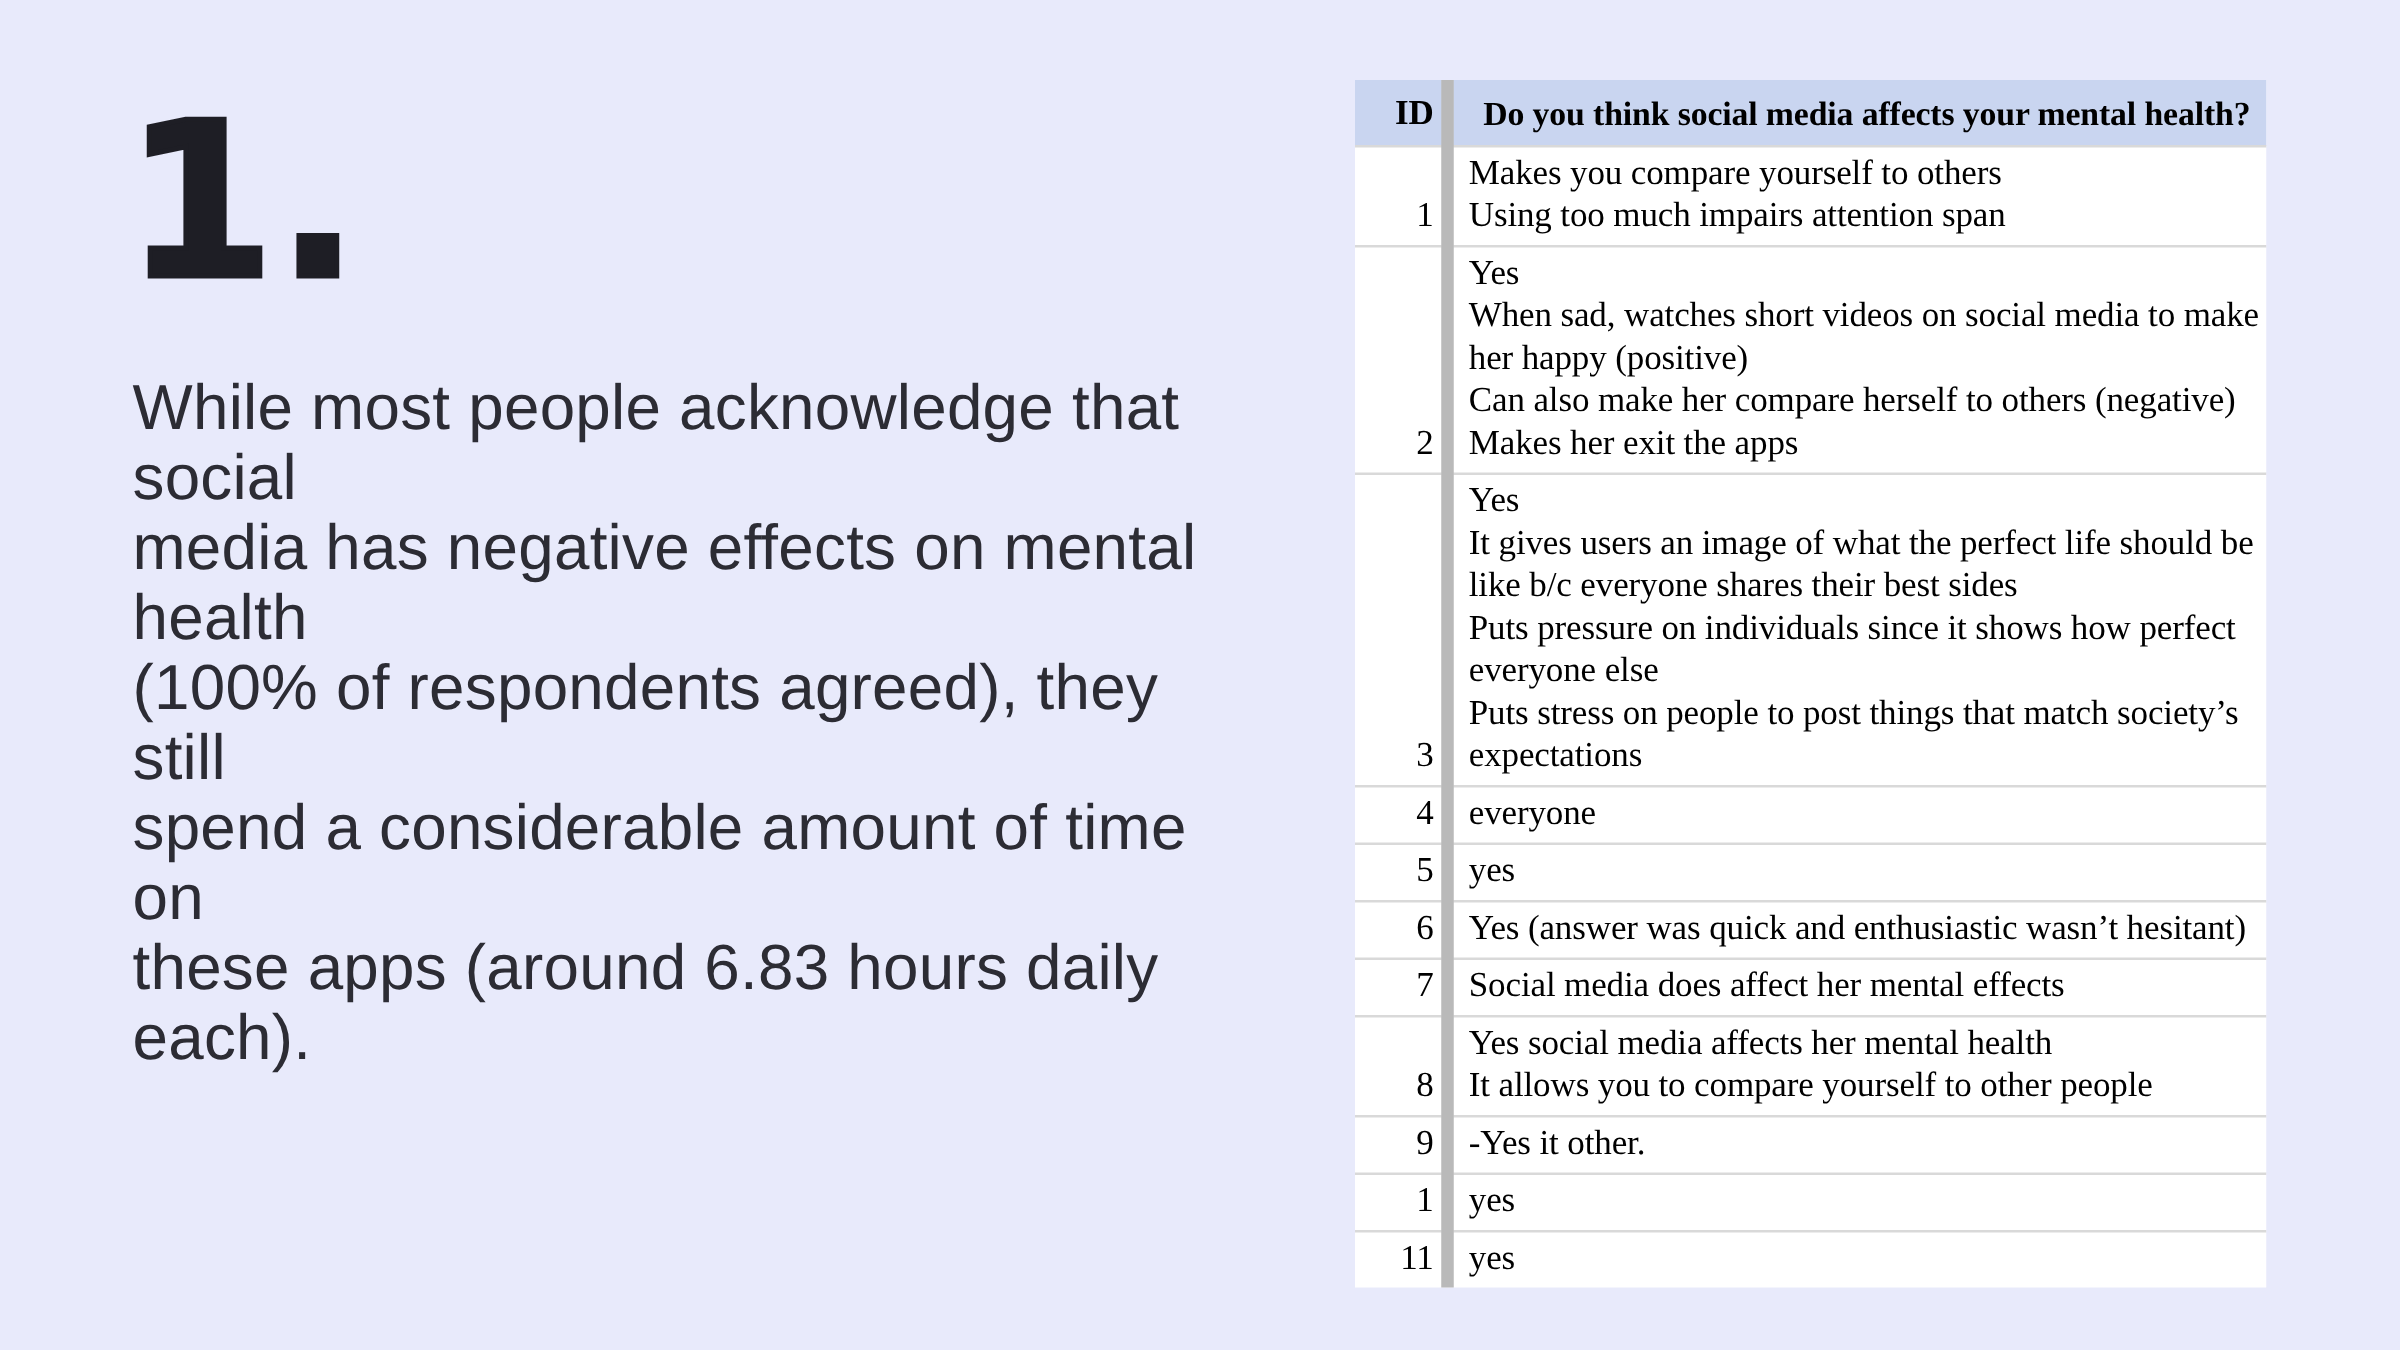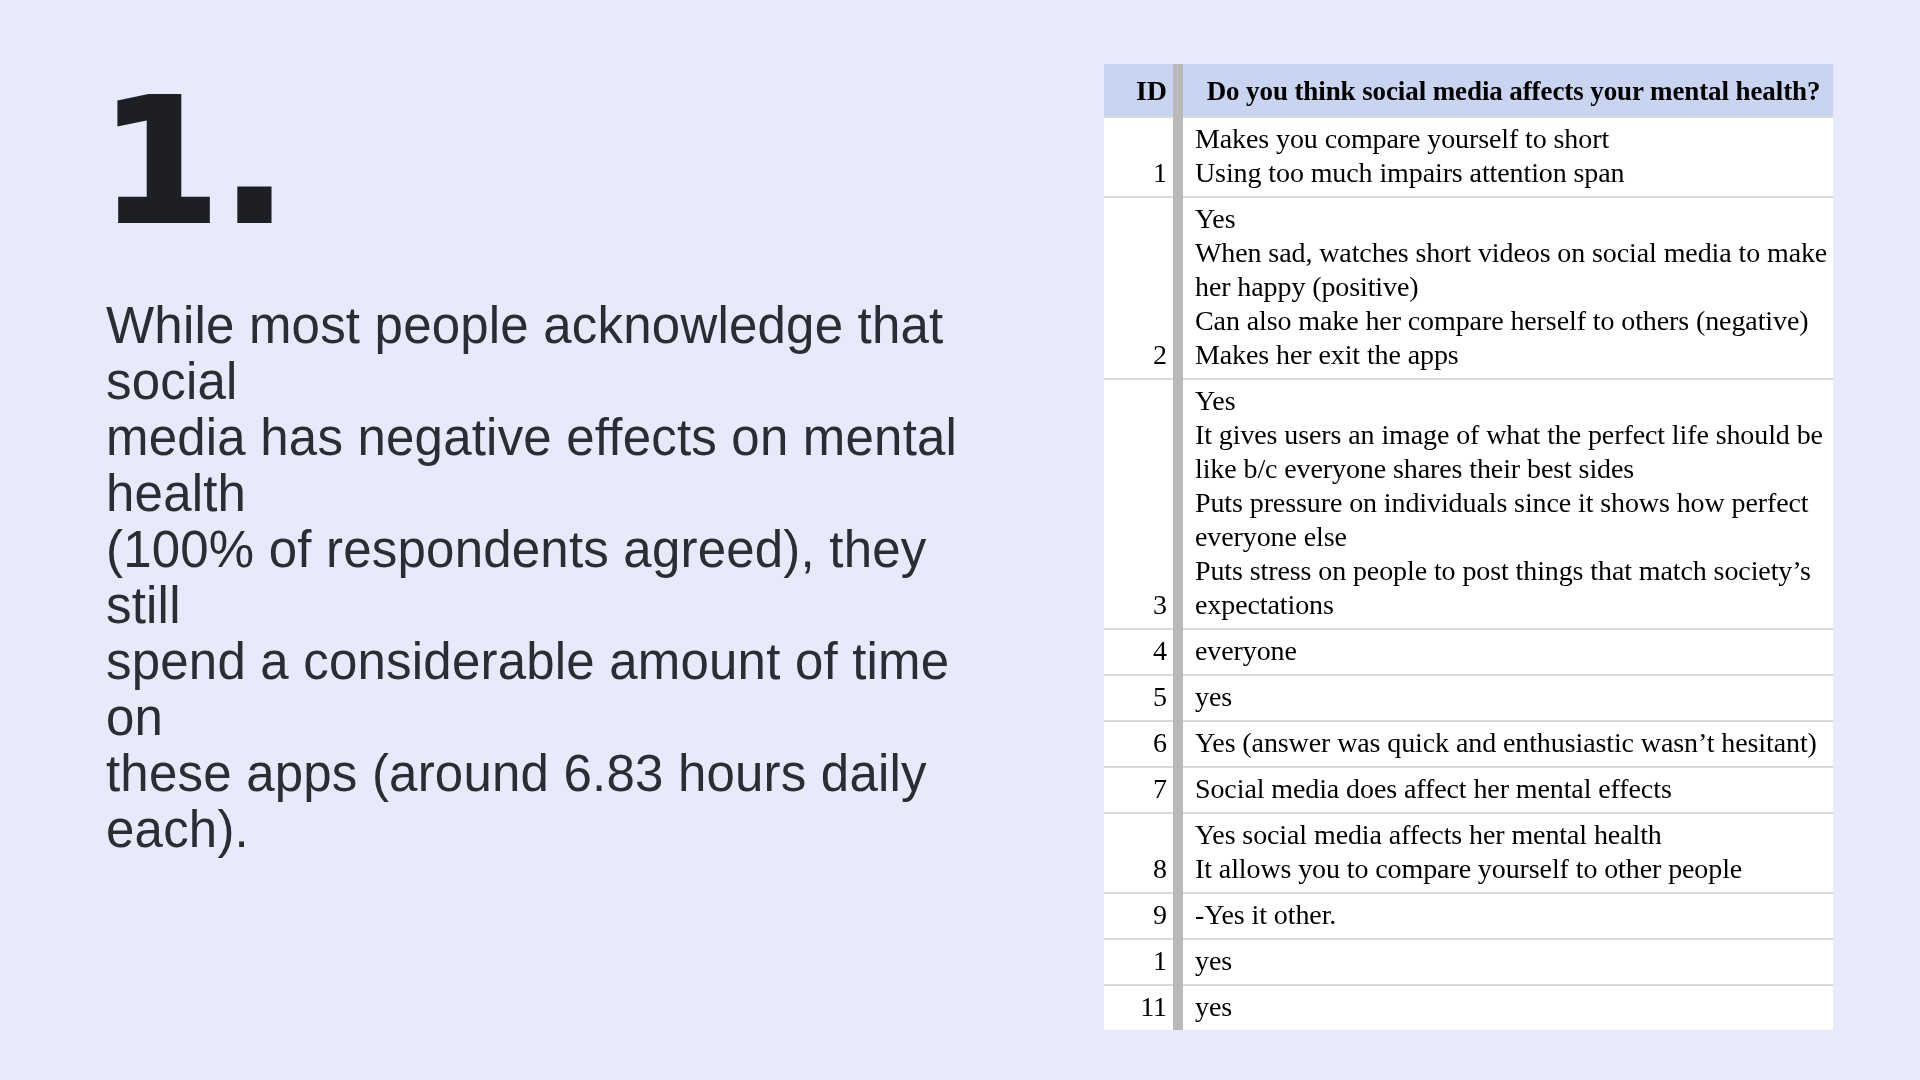--- a/index.html
+++ b/index.html
@@ -43,21 +43,20 @@
     white-space: pre-line;
   }
 
   
   .table-wrap {
     position: absolute;
     left: 1084px;
     top: 64px;
     width: 729px;
     background: #ffffff;
-    margin-left: 20px;
   }
   table {
     width: 100%;
     table-layout: fixed;
     border-collapse: collapse;
     font-family: "Liberation Serif", "DejaVu Serif", serif;
     font-size: 28px;
     line-height: 34px;
     color: #000000;
     letter-spacing: -0.1px;
@@ -134,21 +133,21 @@
         <tr>
           <th class="h-id">ID</th>
           <th class="h-bar"></th>
           <th class="h-q">Do you think social media affects your mental health?</th>
         </tr>
       </thead>
       <tbody id="table-body">
           <tr>
     <td class="b-id">1</td>
     <td class="b-bar"></td>
-    <td class="b-q">Makes you compare yourself to short
+    <td class="b-q">Makes you compare yourself to others
 Using too much impairs attention span</td>
   </tr>
           <tr>
     <td class="b-id">2</td>
     <td class="b-bar"></td>
     <td class="b-q">Yes
 When sad, watches short videos on social media to make
 her happy (positive)
 Can also make her compare herself to others (negative)
 Makes her exit the apps</td>

